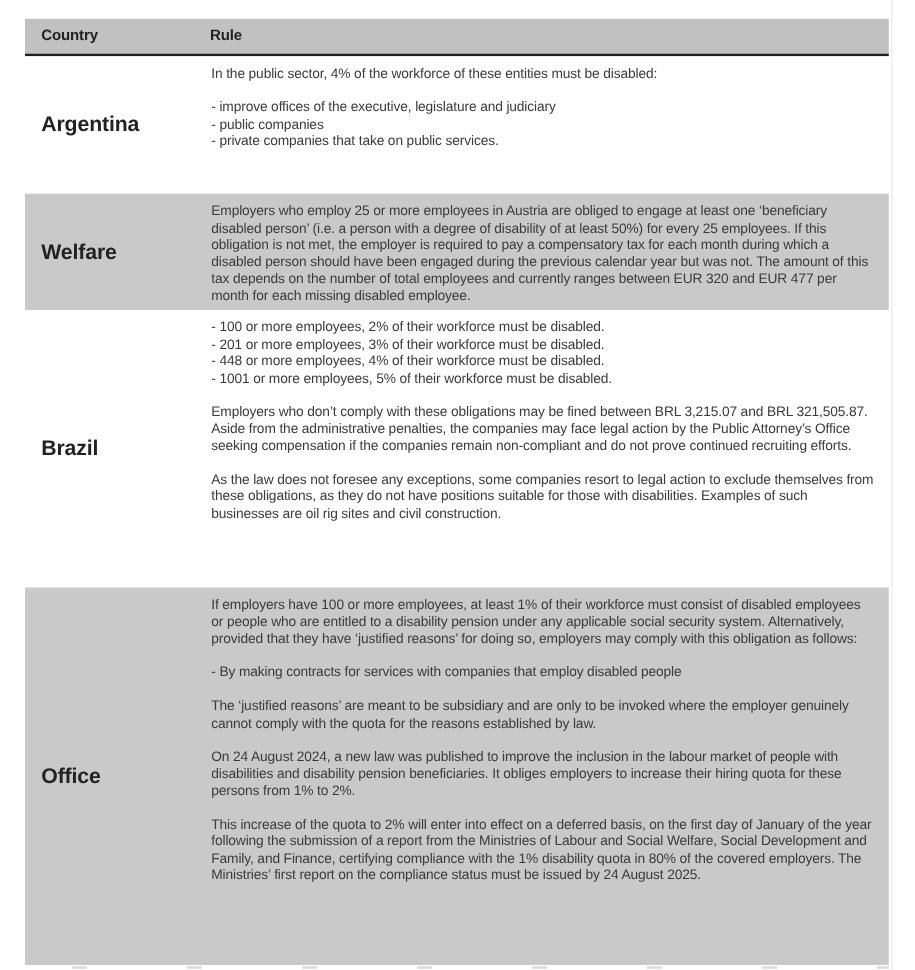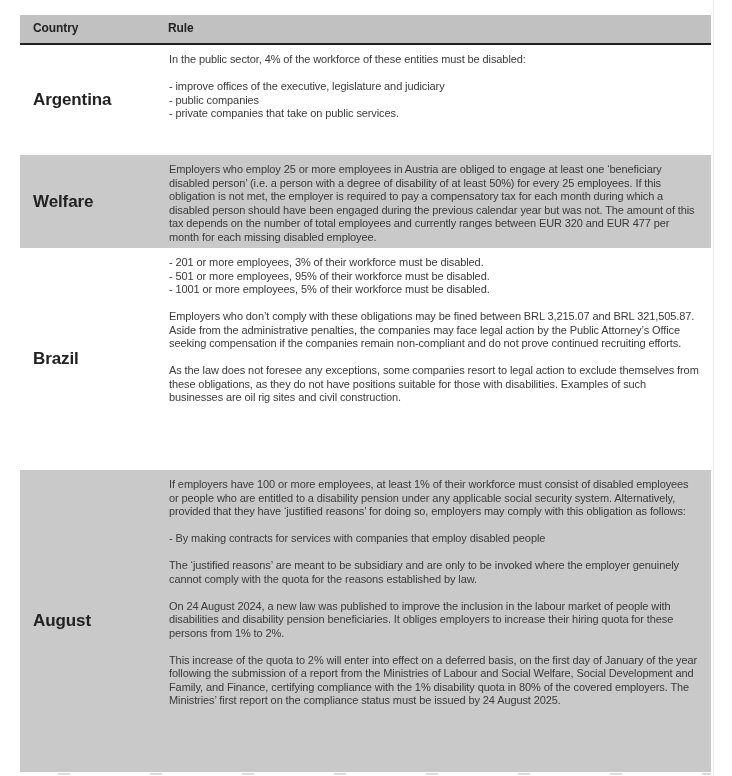--- a/index.html
+++ b/index.html
@@ -103,31 +103,32 @@
     <div class="country-cell">Welfare</div>
     <div class="rule-cell">
         <div class="para">Employers who employ 25 or more employees in Austria are obliged to engage at least one ‘beneficiary disabled person’ (i.e. a person with a degree of disability of at least 50%) for every 25 employees. If this obligation is not met, the employer is required to pay a compensatory tax for each month during which a disabled person should have been engaged during the previous calendar year but was not. The amount of this tax depends on the number of total employees and currently ranges between EUR 320 and EUR 477 per month for each missing disabled employee.</div>
       </div>
   </div>
 
   <div class="body-row row-brazil">
     <div class="country-cell">Brazil</div>
     <div class="rule-cell">
         <div class="para">
+          <div>- 100 or more employees, 2% of their workforce must be disabled.</div>
           <div>- 201 or more employees, 3% of their workforce must be disabled.</div>
-          <div>- 501 or more employees, 95% of their workforce must be disabled.</div>
+          <div>- 448 or more employees, 4% of their workforce must be disabled.</div>
           <div>- 1001 or more employees, 5% of their workforce must be disabled.</div>
         </div>
         <div class="para">Employers who don’t comply with these obligations may be fined between BRL 3,215.07 and BRL 321,505.87. Aside from the administrative penalties, the companies may face legal action by the Public Attorney’s Office seeking compensation if the companies remain non-compliant and do not prove continued recruiting efforts.</div>
         <div class="para">As the law does not foresee any exceptions, some companies resort to legal action to exclude themselves from these obligations, as they do not have positions suitable for those with disabilities. Examples of such businesses are oil rig sites and civil construction.</div>
       </div>
   </div>
 
   <div class="body-row row-chile shaded">
-    <div class="country-cell">August</div>
+    <div class="country-cell">Office</div>
     <div class="rule-cell">
         <div class="para">If employers have 100 or more employees, at least 1% of their workforce must consist of disabled employees or people who are entitled to a disability pension under any applicable social security system. Alternatively, provided that they have ‘justified reasons’ for doing so, employers may comply with this obligation as follows:</div>
         <div class="para">
           <div>- By making contracts for services with companies that employ disabled people</div>
         </div>
         <div class="para">The ‘justified reasons’ are meant to be subsidiary and are only to be invoked where the employer genuinely cannot comply with the quota for the reasons established by law.</div>
         <div class="para">On 24 August 2024, a new law was published to improve the inclusion in the labour market of people with disabilities and disability pension beneficiaries. It obliges employers to increase their hiring quota for these persons from 1% to 2%.</div>
         <div class="para">This increase of the quota to 2% will enter into effect on a deferred basis, on the first day of January of the year following the submission of a report from the Ministries of Labour and Social Welfare, Social Development and Family, and Finance, certifying compliance with the 1% disability quota in 80% of the covered employers. The Ministries’ first report on the compliance status must be issued by 24 August 2025.</div>
       </div>
   </div>

